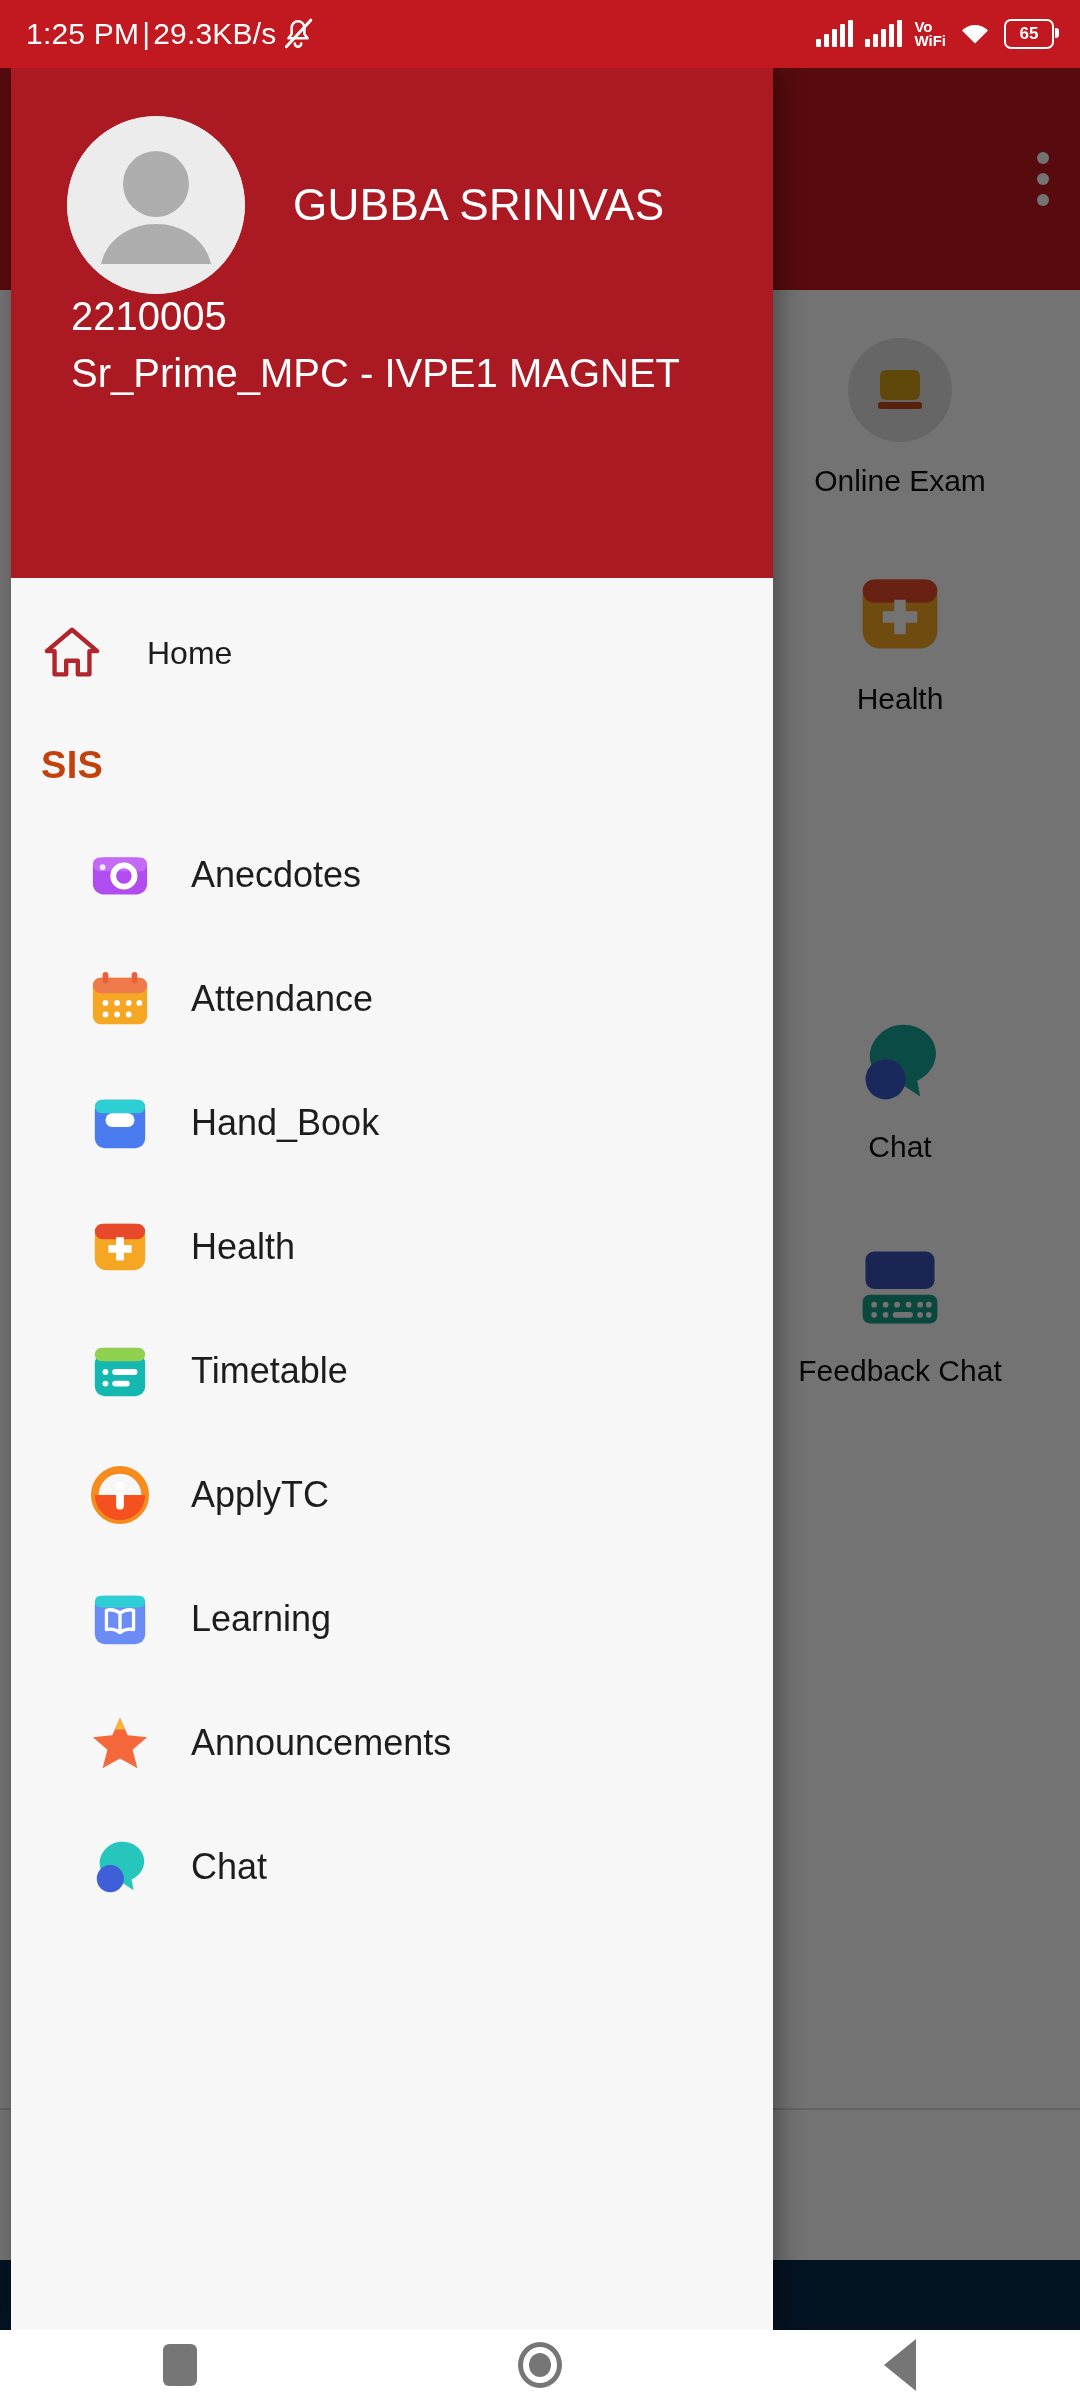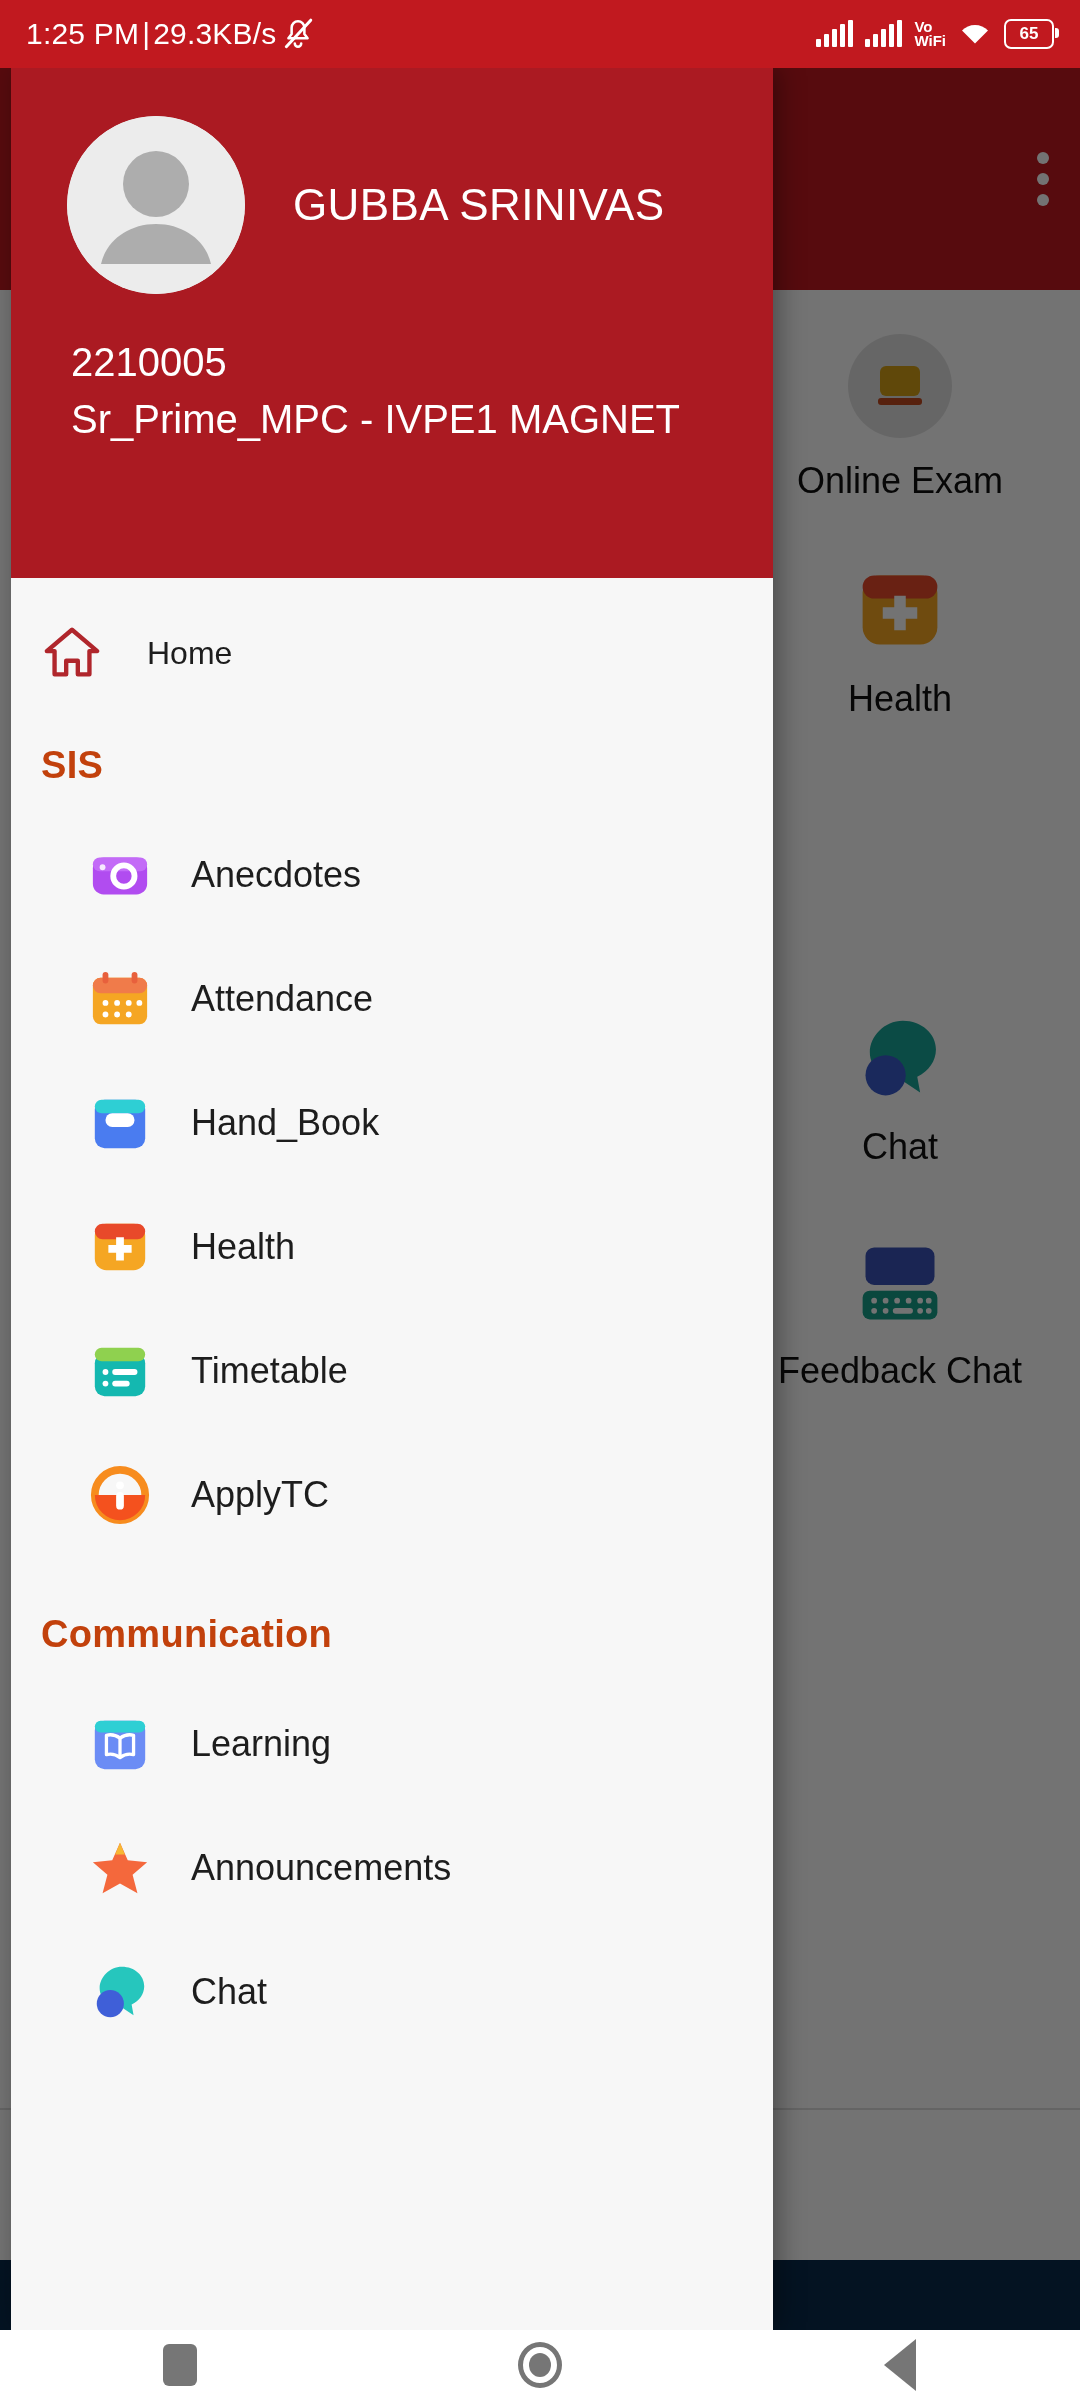--- a/index.html
+++ b/index.html
@@ -165,21 +165,21 @@
     box-sizing: border-box;
   }
   .tile {
     display: flex;
     flex-direction: column;
     align-items: center;
     justify-content: center;
     gap: 22px;
   }
   .tile-label {
-    font-size: 36px;
+    font-size: 30px;
     color: #111111;
     text-align: center;
     white-space: nowrap;
   }
   .tile-ico { width: 92px; height: 92px; }
 
   
   .circle-ico {
     width: 104px; height: 104px;
     border-radius: 50%;
@@ -252,21 +252,20 @@
   #user-name {
     color: #ffffff;
     font-size: 44px;
     font-weight: 400;
     letter-spacing: 0.4px;
     white-space: nowrap;
   }
   #user-id {
     color: #ffffff;
     font-size: 40px;
-    margin-top: 46px;
     margin-left: 4px;
   }
   #user-class {
     color: #ffffff;
     font-size: 40px;
     margin-top: 12px;
     margin-left: 4px;
     white-space: nowrap;
   }
 
@@ -590,21 +589,20 @@
       <div class="nav-item">
         <svg class="nav-ico" viewBox="0 0 64 64">
           <circle cx="32" cy="32" r="26" fill="none" stroke="#f78c1e" stroke-width="8"></circle>
           <path d="M6 32a26 26 0 0 0 52 0z" fill="#f4511e"></path>
           <circle cx="32" cy="22" r="4" fill="#ffffff"></circle>
           <rect x="28" y="29" width="8" height="18" rx="4" fill="#ffffff"></rect>
         </svg>
         <span class="label">ApplyTC</span>
       </div>
 
-      <div class="section-title comm">Communication</div>
 
       <div class="nav-item">
         <svg class="nav-ico" viewBox="0 0 64 64">
           <rect x="6" y="8" width="52" height="50" rx="10" fill="#6b8cf5"></rect>
           <rect x="6" y="8" width="52" height="12" rx="6" fill="#2ecfd4"></rect>
           <path d="M32 26c-4-3-10-4-14-3v20c4-1 10 0 14 3 4-3 10-4 14-3V23c-4-1-10 0-14 3z" fill="none" stroke="#ffffff" stroke-width="3.4" stroke-linejoin="round"></path>
           <line x1="32" y1="26" x2="32" y2="46" stroke="#ffffff" stroke-width="3.4"></line>
         </svg>
         <span class="label">Learning</span>
       </div>

